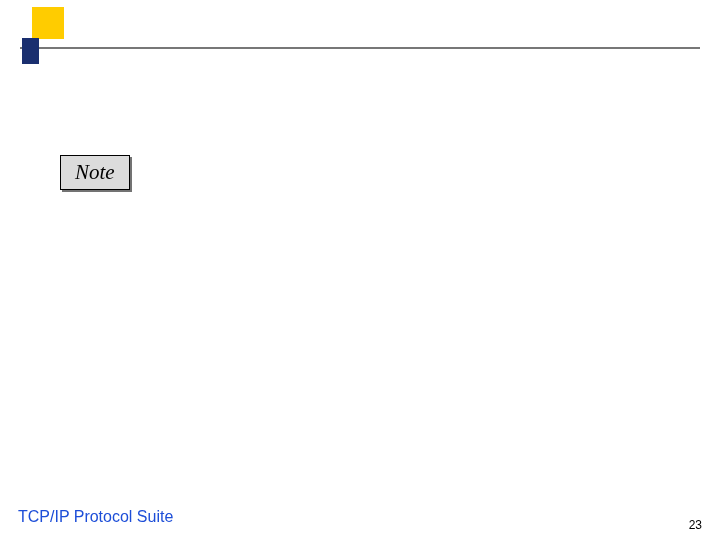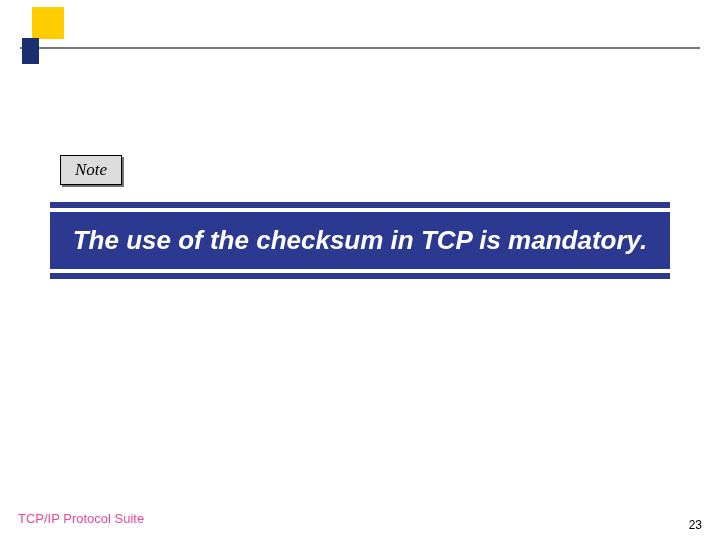--- a/index.html
+++ b/index.html
@@ -48,21 +48,21 @@
     top: 155px;
     left: 60px;
     background: #dcdcdc;
     border: 1px solid #000;
     padding: 4px 14px 4px 14px;
     box-shadow: 2px 2px 0 rgba(0,0,0,0.55);
   }
   .note-text {
     font-family: "Times New Roman", Times, serif;
     font-style: italic;
-    font-size: 17px;
+    font-size: 21px;
     color: #000;
   }
   
   .banner-wrap {
     position: absolute;
     top: 202px;
     left: 50px;
     width: 620px;
   }
   .banner-bar-top {
@@ -86,22 +86,22 @@
   .banner-bar-bottom {
     height: 6px;
     background: #2b3990;
     margin-top: 4px;
   }
   
   .footer-left {
     position: absolute;
     bottom: 14px;
     left: 18px;
-    font-size: 13px;
-    color: #ec4899;
+    font-size: 16px;
+    color: #1d4ed8;
   }
   .footer-right {
     position: absolute;
     bottom: 8px;
     right: 18px;
     font-size: 12px;
     color: #000;
   }
 </style>
 </head>
@@ -110,24 +110,17 @@
 <div class="slide">
 
   <div class="deco-gray-line"></div>
   <div class="deco-yellow-box"></div>
   <div class="deco-navy-box"></div>
 
   <div class="note-box">
     <span class="note-text">Note</span>
   </div>
 
-  <div class="banner-wrap">
-    <div class="banner-bar-top"></div>
-    <div class="banner-main">
-      <div class="banner-text">The use of the checksum in TCP is mandatory.</div>
-    </div>
-    <div class="banner-bar-bottom"></div>
-  </div>
 
   <div class="footer-left">TCP/IP Protocol Suite</div>
   <div class="footer-right">23</div>
 
 </div>
 
 </body></html>

